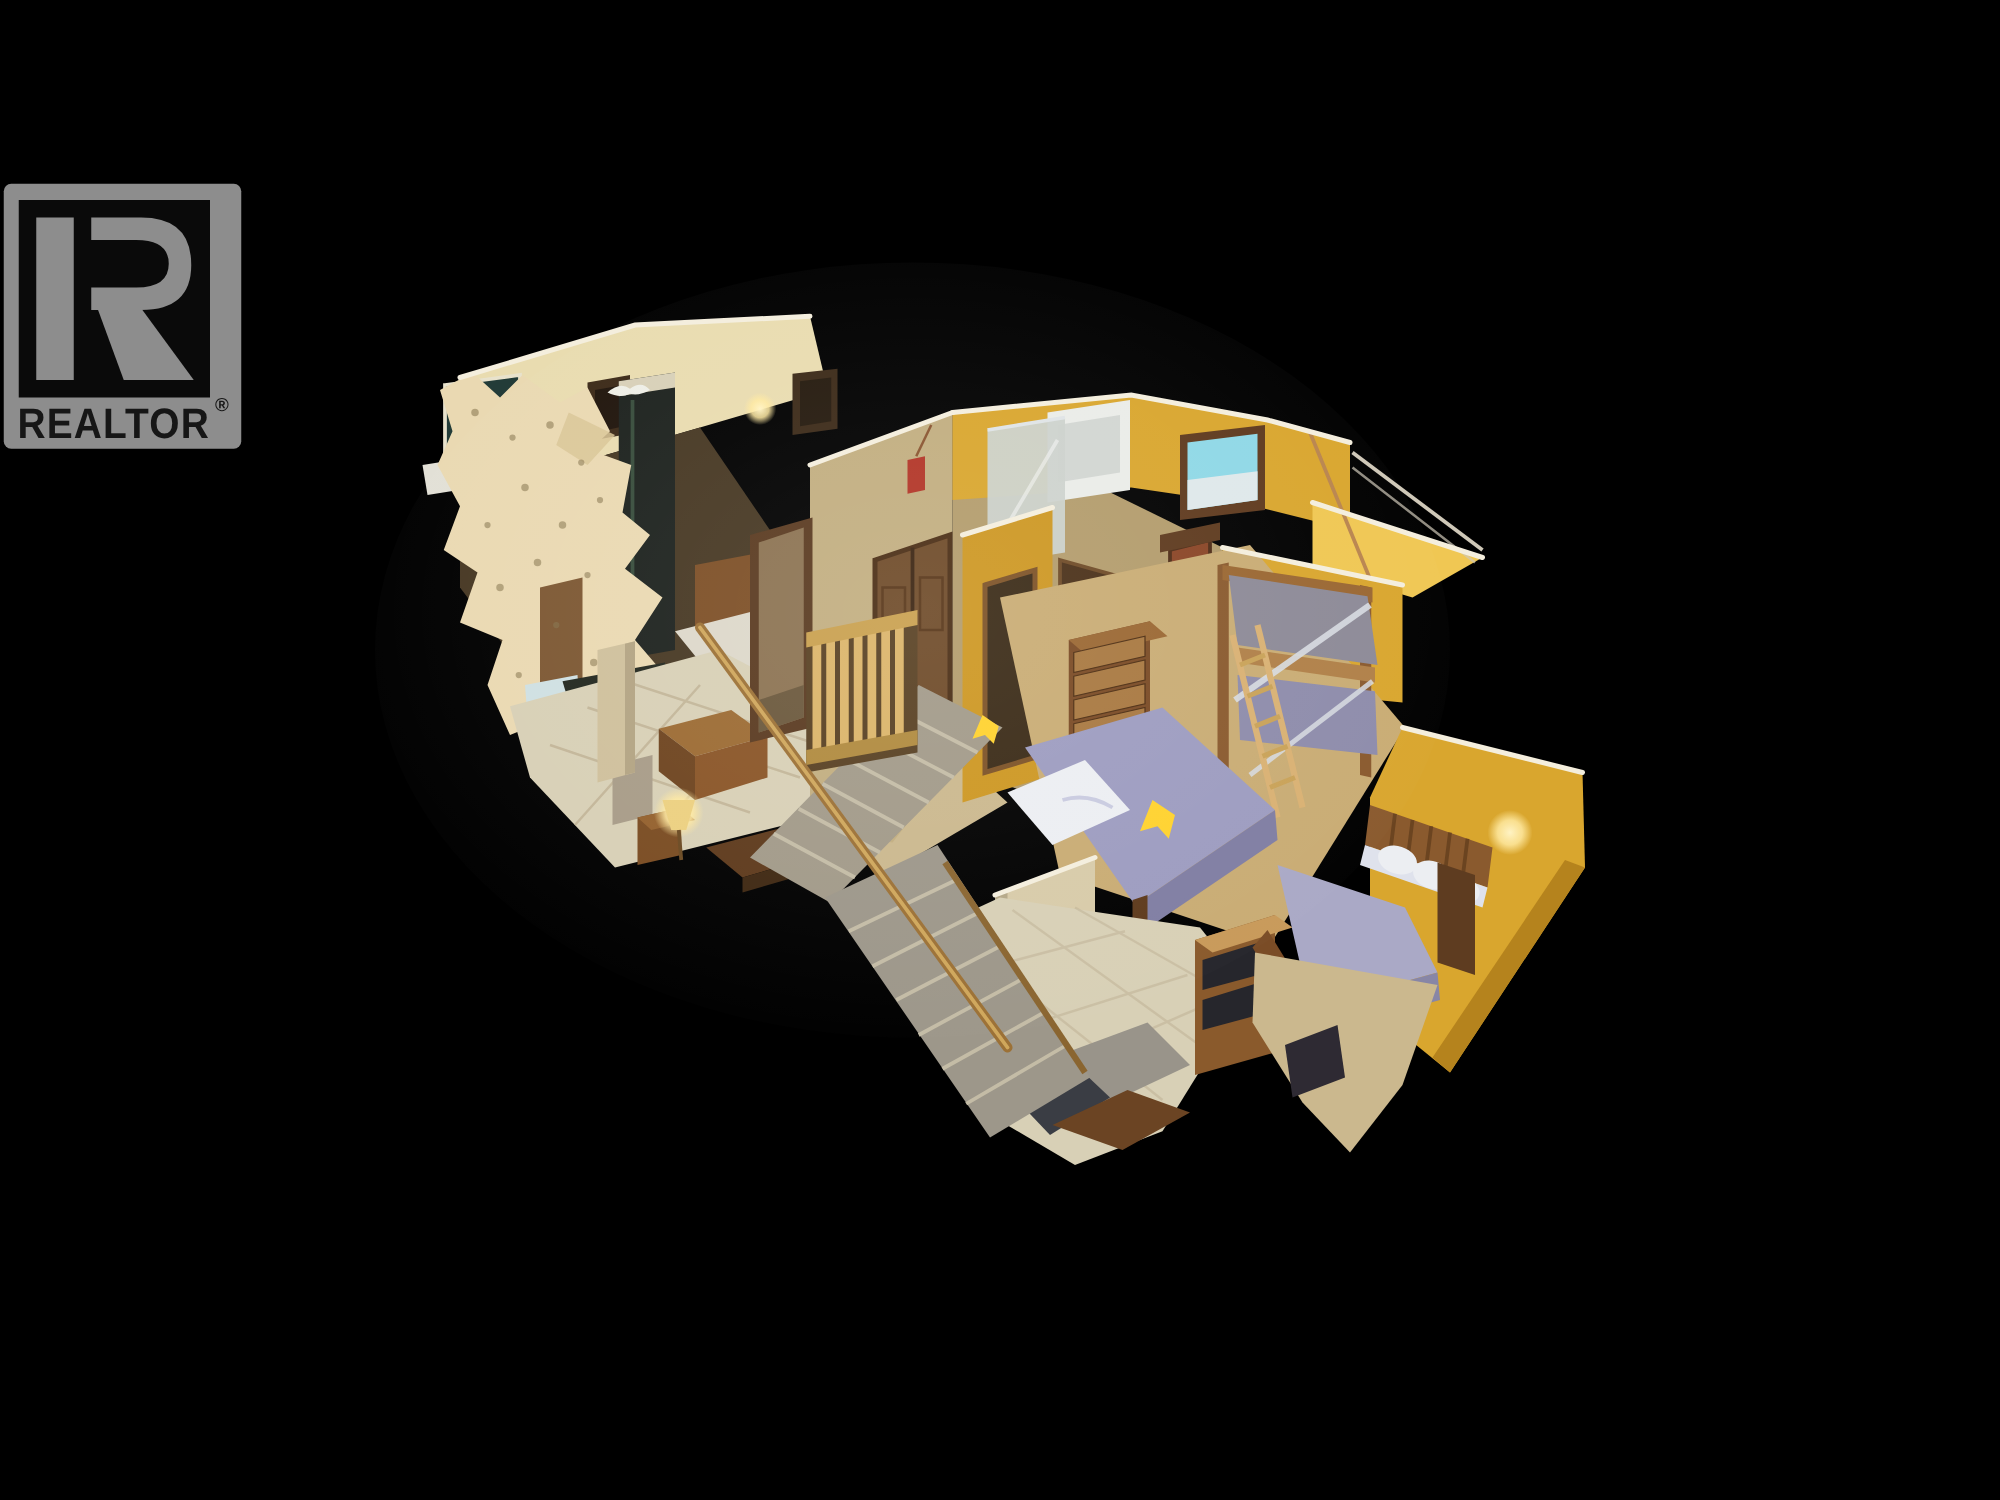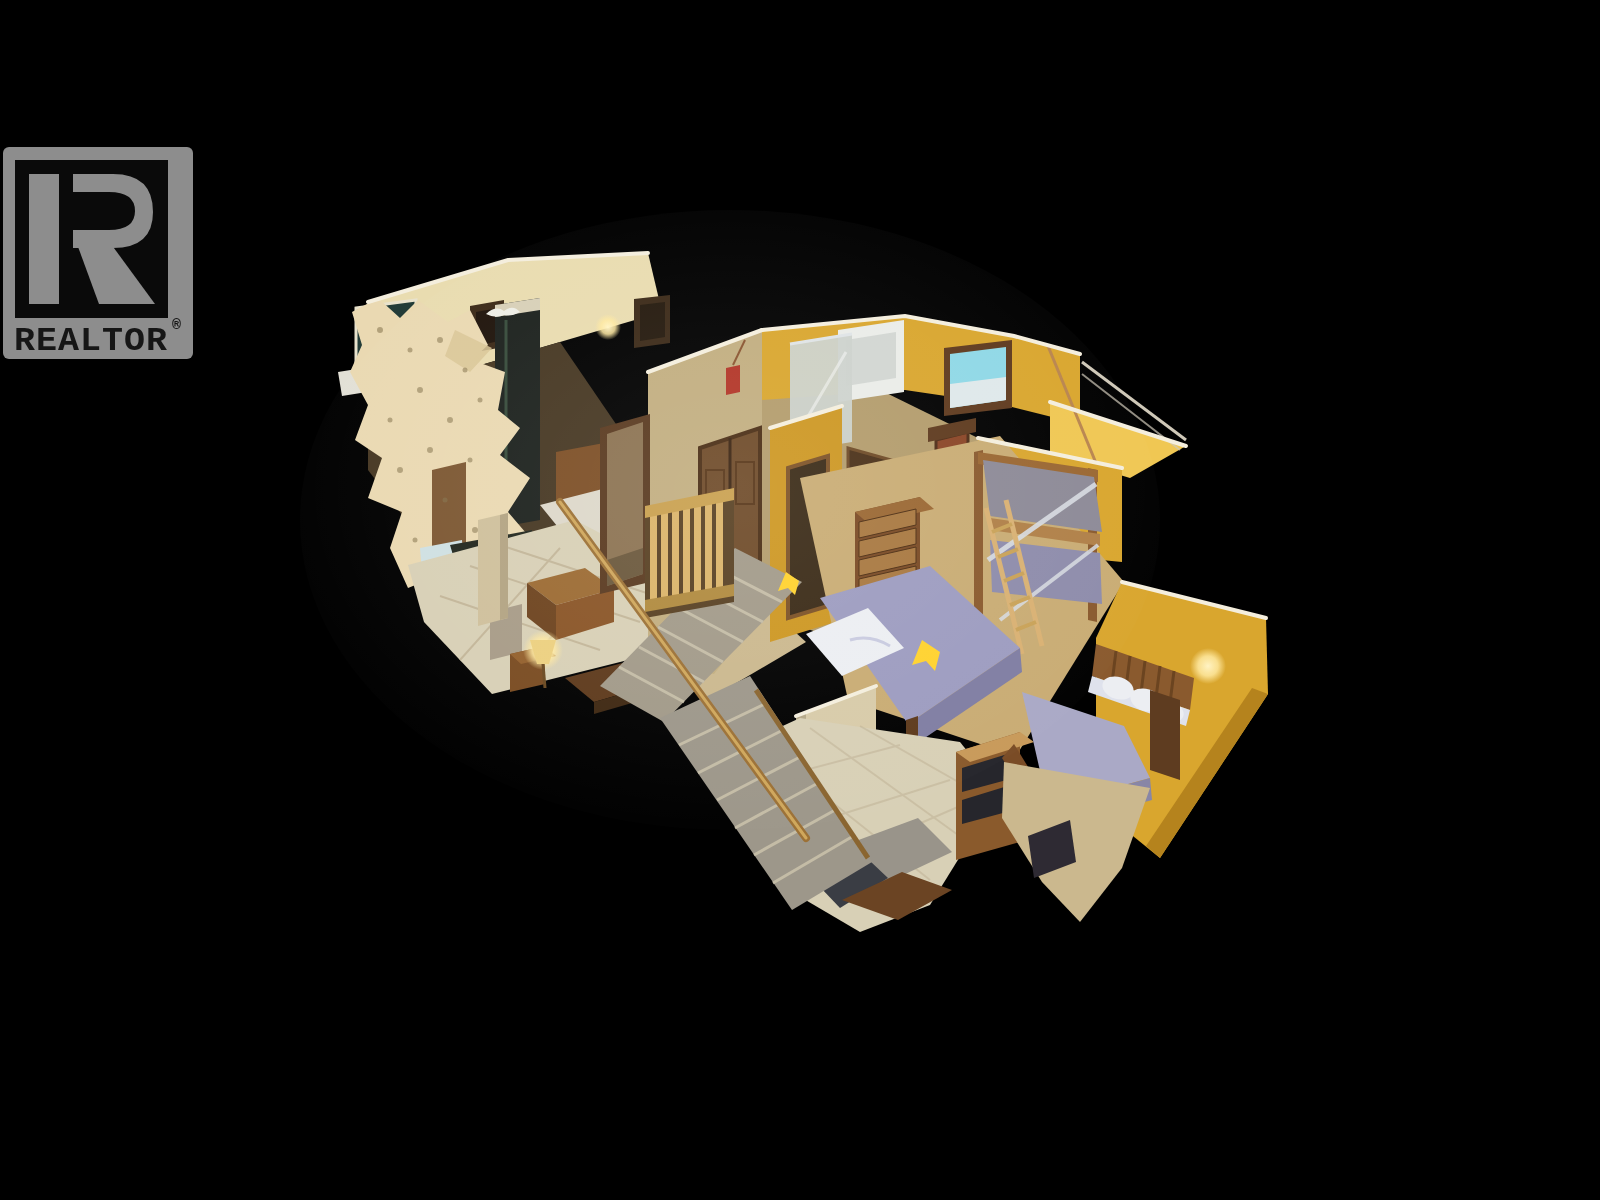--- a/index.html
+++ b/index.html
@@ -1,17 +1,17 @@
 <!DOCTYPE html>
 <html style="--background: #000000; --logo-gray: #8d8d8d; --logo-text: #161616; --wall-gold: #d9a62e; --wall-gold-light: #f0c753; --wall-gold-dark: #b5831d; --wall-cream: #e9dcb0; --wall-khaki: #c2ae80; --wall-cut-edge: #f4eedd; --ragged-plaster: #ead9b2; --floor-tile: #d8d0b6; --floor-carpet: #c9ac74; --floor-carpet-tan: #cbb88e; --stair-gray: #9d978a; --wood-dark: #5e3a1c; --wood-mid: #7d4f26; --wood-light: #c89348; --wood-golden: #d9b368; --bed-lavender: #9d9cc0; --bed-lavender-dark: #807ea3; --bunk-gray: #8d8a97; --bedding-white: #eceef2; --window-sky: #8fd8e6; --glow-warm: #ffe9a0; --marker-yellow: #ffd22e; --shower-glass: #ccd2cc; --door-red: #8a4526;"><head>
 <meta charset="utf-8">
 <style>
   html,body{margin:0;padding:0;background:var(--background,#000);}
   .stage{position:relative;width:1600px;height:1200px;background:var(--background,#000);overflow:hidden;
-         font-family:Liberation Mono, monospace;}
+         font-family:Liberation Sans, sans-serif;}
   svg{position:absolute;left:0;top:0;}
   
   .f-gold{fill:var(--wall-gold,#d9a62e);} .f-gold-l{fill:var(--wall-gold-light,#f0c753);}
   .f-gold-d{fill:var(--wall-gold-dark,#b5831d);} .f-cream{fill:var(--wall-cream,#e9dcb0);}
   .f-khaki{fill:var(--wall-khaki,#c2ae80);} .f-plaster{fill:var(--ragged-plaster,#ead9b2);}
   .f-tile{fill:var(--floor-tile,#d8d0b6);} .f-carpet{fill:var(--floor-carpet,#c9ac74);}
   .f-carpet2{fill:var(--floor-carpet-tan,#cbb88e);} .f-stair{fill:var(--stair-gray,#9d978a);}
   .f-woodd{fill:var(--wood-dark,#5e3a1c);} .f-woodm{fill:var(--wood-mid,#7d4f26);}
   .f-lav{fill:var(--bed-lavender,#9d9cc0);} .f-lavd{fill:var(--bed-lavender-dark,#807ea3);}
   .f-bunk{fill:var(--bunk-gray,#8d8a97);} .f-white{fill:var(--bedding-white,#eceef2);}

